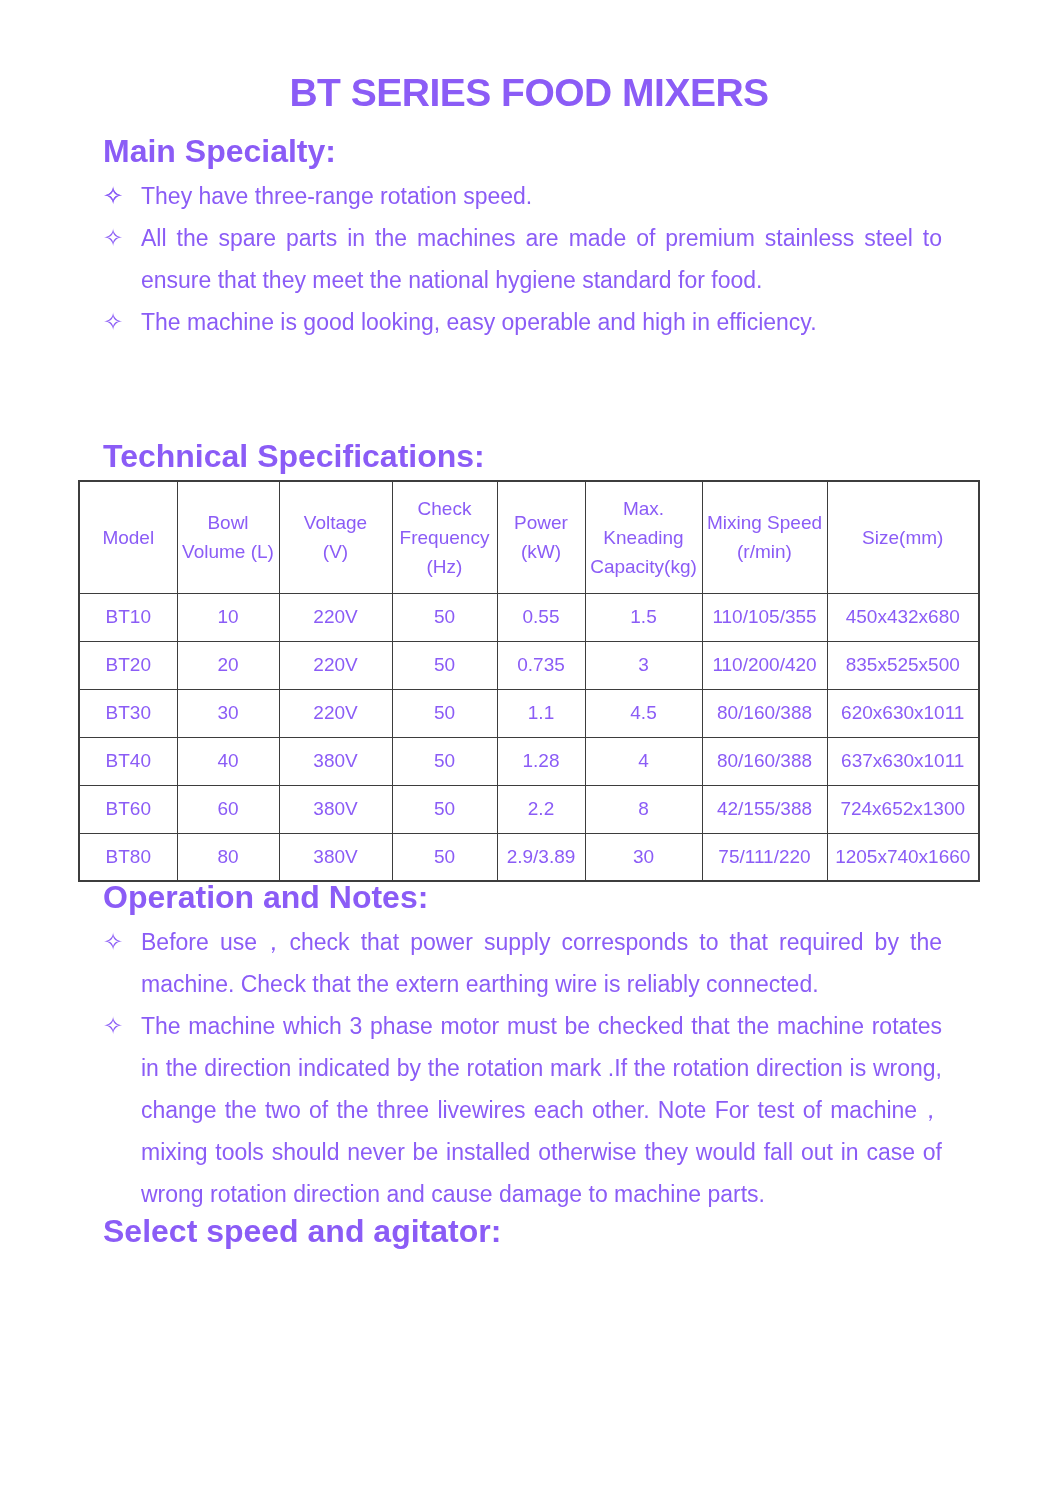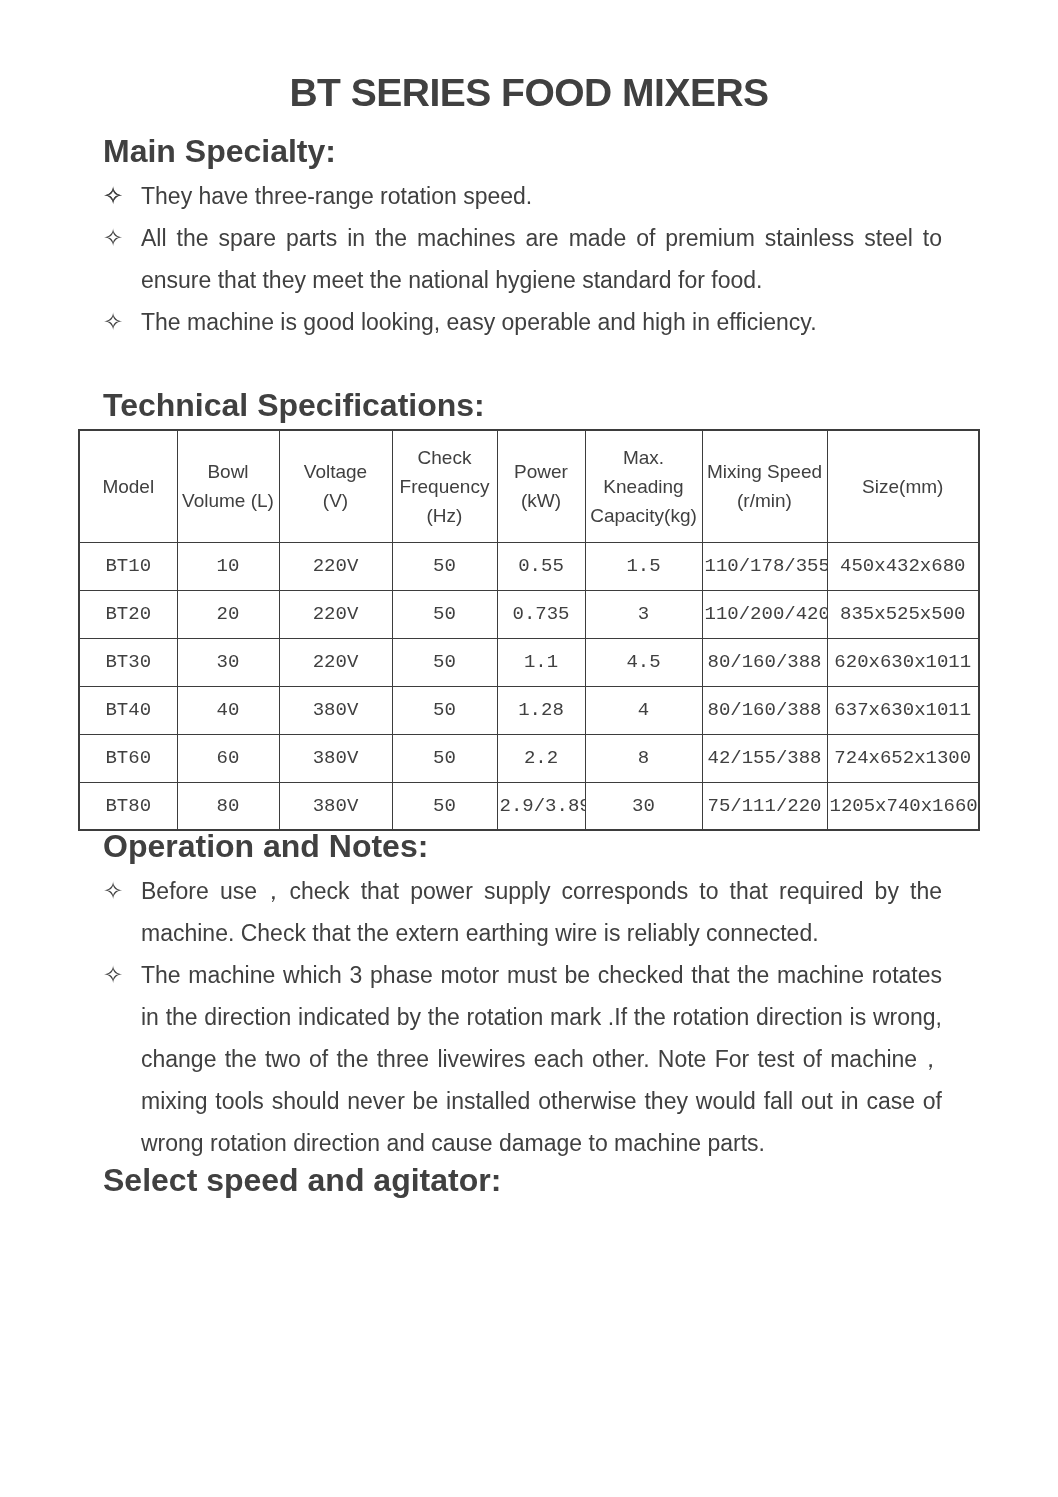--- a/index.html
+++ b/index.html
@@ -2,40 +2,40 @@
 <html><head>
 <meta charset="utf-8">
 <style>
   * { box-sizing: border-box; }
   html, body { margin: 0; padding: 0; background: #ffffff; }
   .page {
     position: relative;
     width: 1058px;
     height: 1497px;
     background: #ffffff;
-    color: #404040;
+    color: #8b5cf6;
     font-family: "Liberation Sans", "DejaVu Sans", sans-serif;
     overflow: hidden;
   }
   .doc-title {
     margin: 70px 0 0 0;
     text-align: center;
     font-size: 39px;
     line-height: 46px;
     font-weight: 700;
     letter-spacing: -0.5px;
   }
   .section-heading {
     margin: 0 0 0 103px;
     font-size: 32px;
     line-height: 30px;
     font-weight: 700;
   }
   .heading-main { margin-top: 20px; }
-  .heading-tech { margin-top: 47px; }
+  .heading-tech { margin-top: 98px; }
   .heading-ops  { }
   .heading-select { margin-top: 1px; }
   .bullet-list {
     list-style: none;
     margin: 9px 116px 0 103px;
     padding: 0;
   }
   .bullet-item {
     position: relative;
     padding-left: 38px;
@@ -67,21 +67,20 @@
     overflow: hidden;
   }
   .spec-table thead th {
     height: 112px;
     line-height: 29px;
     white-space: pre-line;
   }
   .spec-table tbody td {
     height: 48px;
     line-height: 24px;
-    font-family: Liberation Mono, monospace;
   }
 </style>
 </head>
 <body>
 
 <div class="page">
 
   <h1 class="doc-title">BT SERIES FOOD MIXERS</h1>
 
   <h2 class="section-heading heading-main">Main Specialty:</h2>
@@ -151,21 +150,21 @@
     </thead>
     <tbody>
 
         <tr>
           <td>BT10</td>
           <td>10</td>
           <td>220V</td>
           <td>50</td>
           <td>0.55</td>
           <td>1.5</td>
-          <td>110/178/355</td>
+          <td>110/105/355</td>
           <td>450x432x680</td>
         </tr>
 
         <tr>
           <td>BT20</td>
           <td>20</td>
           <td>220V</td>
           <td>50</td>
           <td>0.735</td>
           <td>3</td>

